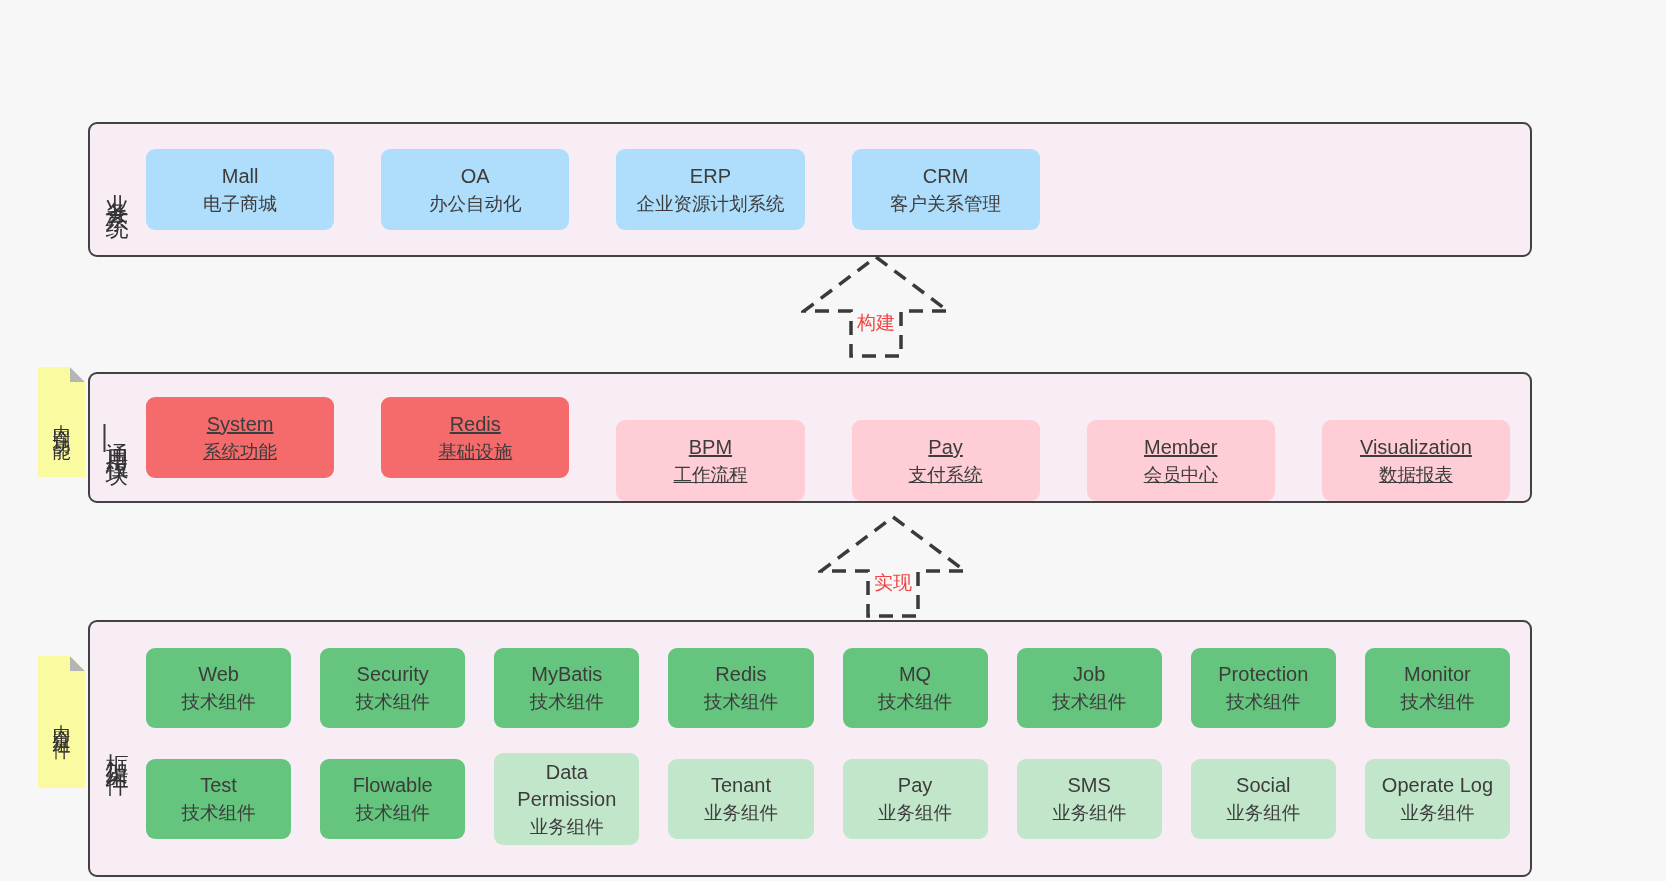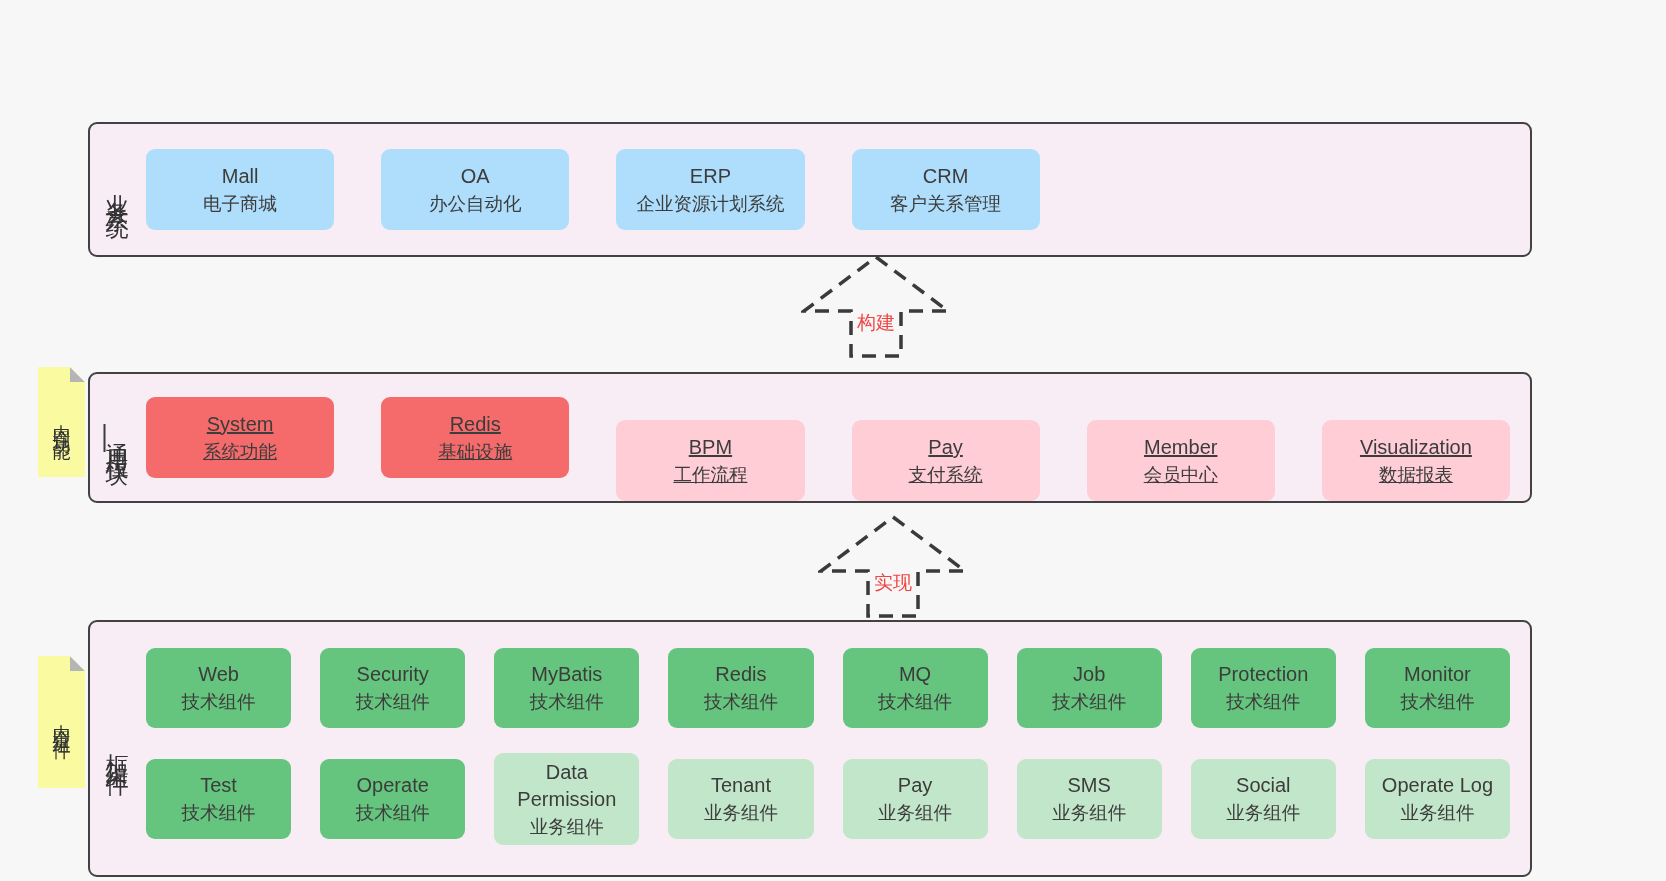--- a/index.html
+++ b/index.html
@@ -181,21 +181,21 @@
     </div>
     <div class="box c-green">
       <div class="name">Monitor</div>
       <div class="desc">技术组件</div>
     </div>
     <div class="box c-green">
       <div class="name">Test</div>
       <div class="desc">技术组件</div>
     </div>
     <div class="box c-green">
-      <div class="name">Operate</div>
+      <div class="name">Flowable</div>
       <div class="desc">技术组件</div>
     </div>
     <div class="box c-green-light">
       <div class="name">Data Permission</div>
       <div class="desc">业务组件</div>
     </div>
     <div class="box c-green-light">
       <div class="name">Tenant</div>
       <div class="desc">业务组件</div>
     </div>

